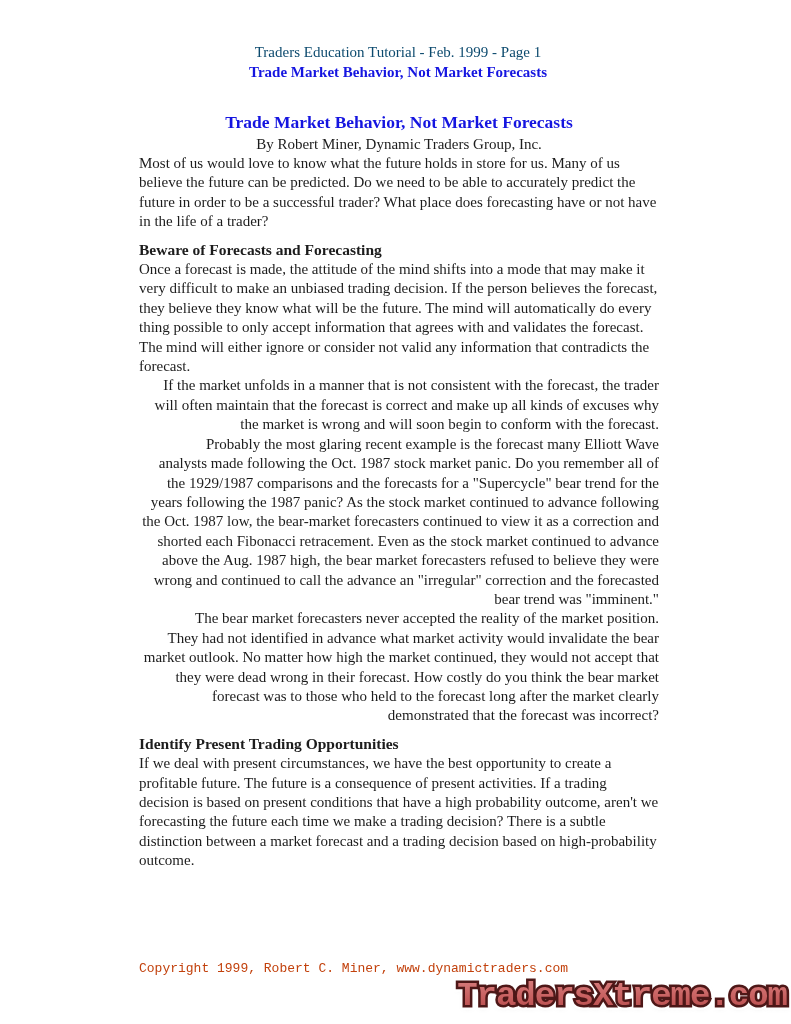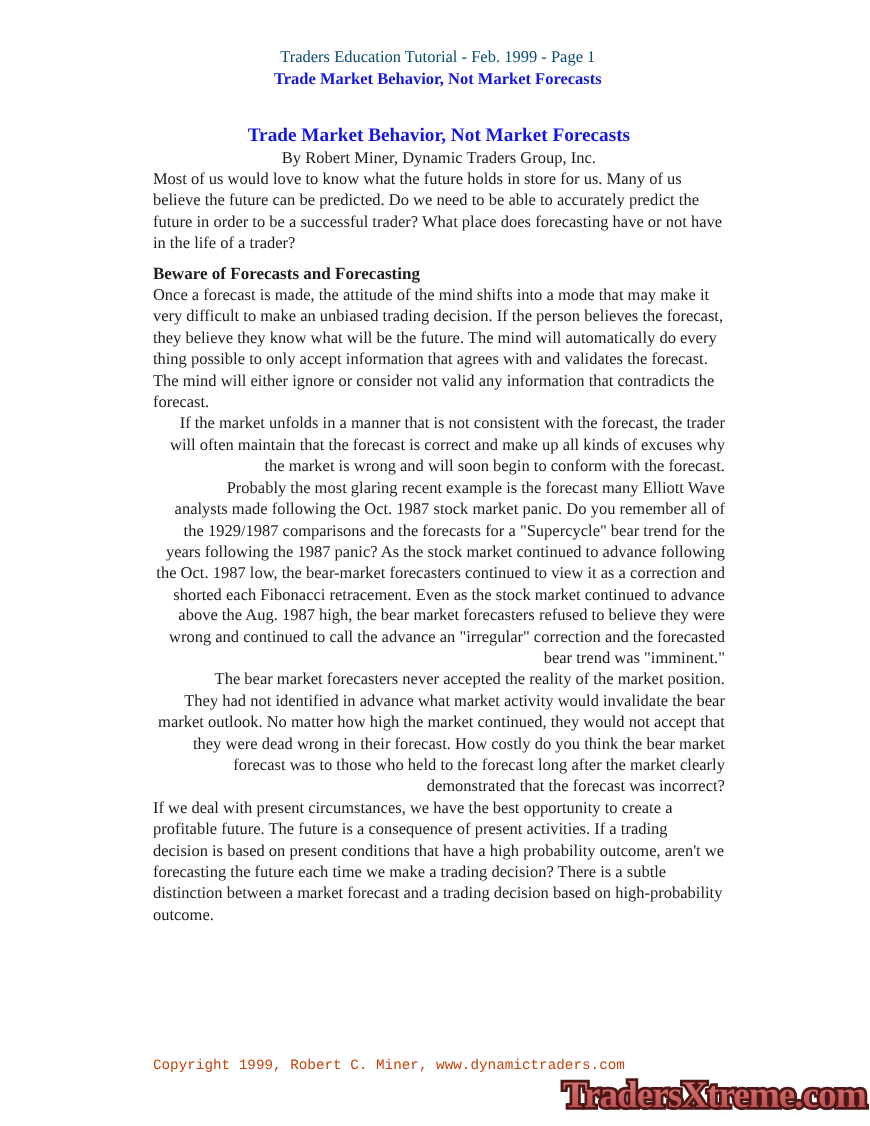--- a/index.html
+++ b/index.html
@@ -54,21 +54,21 @@
     text-shadow:0 3px 7px rgba(110,110,110,0.55), 0 0 2px rgba(150,150,150,0.5);
   }
   .wm-dlsub .front {
     background:linear-gradient(to bottom, #ea4a50 0%, #cc2028 55%, #a8141b 100%);
     -webkit-background-clip:text; background-clip:text;
     color:transparent; -webkit-text-fill-color:transparent;
   }
 
   
   .wm-tx {
-    top:977px; right:4px; font-family:Liberation Serif, serif;
+    top:977px; right:4px; font-family:Liberation Mono, monospace;
     font-weight:bold; font-size:34px; letter-spacing:-1px;
   }
   .wm-tx .back {
     color:#ffffff; -webkit-text-stroke:10px #ffffff;
     text-shadow:0 2px 5px rgba(140,140,140,0.5);
   }
   .wm-tx .mid { color:#4d1717; -webkit-text-stroke:5px #4d1717; }
   .wm-tx .front {
     background:linear-gradient(to bottom, #d98080 0%, #c75f5f 55%, #b04545 100%);
     -webkit-background-clip:text; background-clip:text;
@@ -93,20 +93,21 @@
     <div class="title">Trade Market Behavior, Not Market Forecasts</div>
     <div class="byline">By Robert Miner, Dynamic Traders Group, Inc.</div>
 
 
     <p class="body">Most of us would love to know what the future holds in store for us. Many of us believe the future can be predicted. Do we need to be able to accurately predict the future in order to be a successful trader? What place does forecasting have or not have in the life of a trader?</p>
     <div class="bh">Beware of Forecasts and Forecasting</div>
     <p class="body">Once a forecast is made, the attitude of the mind shifts into a mode that may make it very difficult to make an unbiased trading decision. If the person believes the forecast, they believe they know what will be the future. The mind will automatically do every thing possible to only accept information that agrees with and validates the forecast. The mind will either ignore or consider not valid any information that contradicts the forecast.</p>
     <p class="body indent">If the market unfolds in a manner that is not consistent with the forecast, the trader will often maintain that the forecast is correct and make up all kinds of excuses why the market is wrong and will soon begin to conform with the forecast.</p>
     <p class="body indent">Probably the most glaring recent example is the forecast many Elliott Wave analysts made following the Oct. 1987 stock market panic. Do you remember all of the 1929/1987 comparisons and the forecasts for a "Supercycle" bear trend for the years following the 1987 panic? As the stock market continued to advance following the Oct. 1987 low, the bear-market forecasters continued to view it as a correction and shorted each Fibonacci retracement. Even as the stock market continued to advance above the Aug. 1987 high, the bear market forecasters refused to believe they were wrong and continued to call the advance an "irregular" correction and the forecasted bear trend was "imminent."</p>
     <p class="body indent">The bear market forecasters never accepted the reality of the market position. They had not identified in advance what market activity would invalidate the bear market outlook. No matter how high the market continued, they would not accept that they were dead wrong in their forecast. How costly do you think the bear market forecast was to those who held to the forecast long after the market clearly demonstrated that the forecast was incorrect?</p>
+    <div class="bh">Identify Present Trading Opportunities</div>
     <p class="body">If we deal with present circumstances, we have the best opportunity to create a profitable future. The future is a consequence of present activities. If a trading decision is based on present conditions that have a high probability outcome, aren't we forecasting the future each time we make a trading decision? There is a subtle distinction between a market forecast and a trading decision based on high-probability outcome.</p>
   </div>
 
 
   <div class="footer">Copyright 1999, Robert C. Miner, www.dynamictraders.com</div>
 
   <div class="wm wm-tx">
     <span>TradersXtreme.com</span>
     <span class="back">TradersXtreme.com</span>
     <span class="mid">TradersXtreme.com</span>

